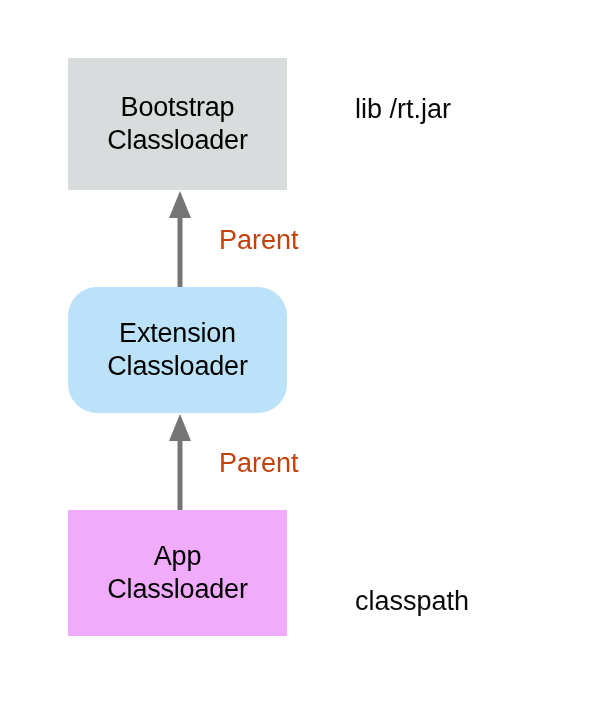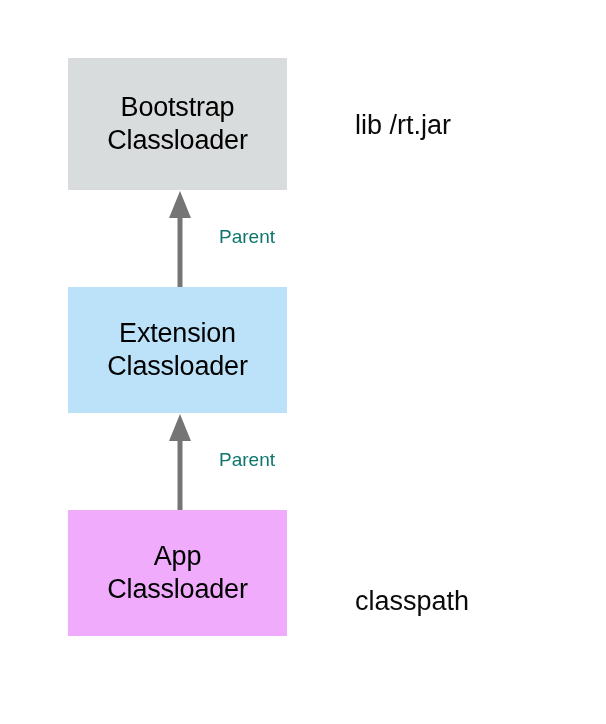--- a/index.html
+++ b/index.html
@@ -37,44 +37,45 @@
   }
   #node-bootstrap {
     top: 58px;
     height: 132px;
     background: #d9dcdc;
   }
   #node-extension {
     top: 287px;
     height: 126px;
     background: #bbe2f8;
+    border-radius: 29px;
   }
   #node-app {
     top: 510px;
     height: 126px;
     background: #f0abfc;
   }
   .side-label {
     position: absolute;
     left: 355px;
     color: #0a0a0a;
     font-size: 27px;
     line-height: 1;
     white-space: nowrap;
     font-family: "Liberation Sans", sans-serif;
   }
-  #label-rt-jar    { top: 112px; }
+  #label-rt-jar    { top: 96px; }
   #label-ext-jar   { top: 337px; }
   #label-classpath { top: 560px; margin-top: 28px; }
 
   .edge-label {
     position: absolute;
     left: 219px;
-    color: #0f766e;
-    font-size: 19px;
+    color: #c2410c;
+    font-size: 27px;
     line-height: 1;
     white-space: nowrap;
     font-family: "Liberation Sans", sans-serif;
   }
   #edge-label-parent-1 { top: 227px; }
   #edge-label-parent-2 { top: 450px; }
 
   .arrow {
     position: absolute;
     left: 156px;

